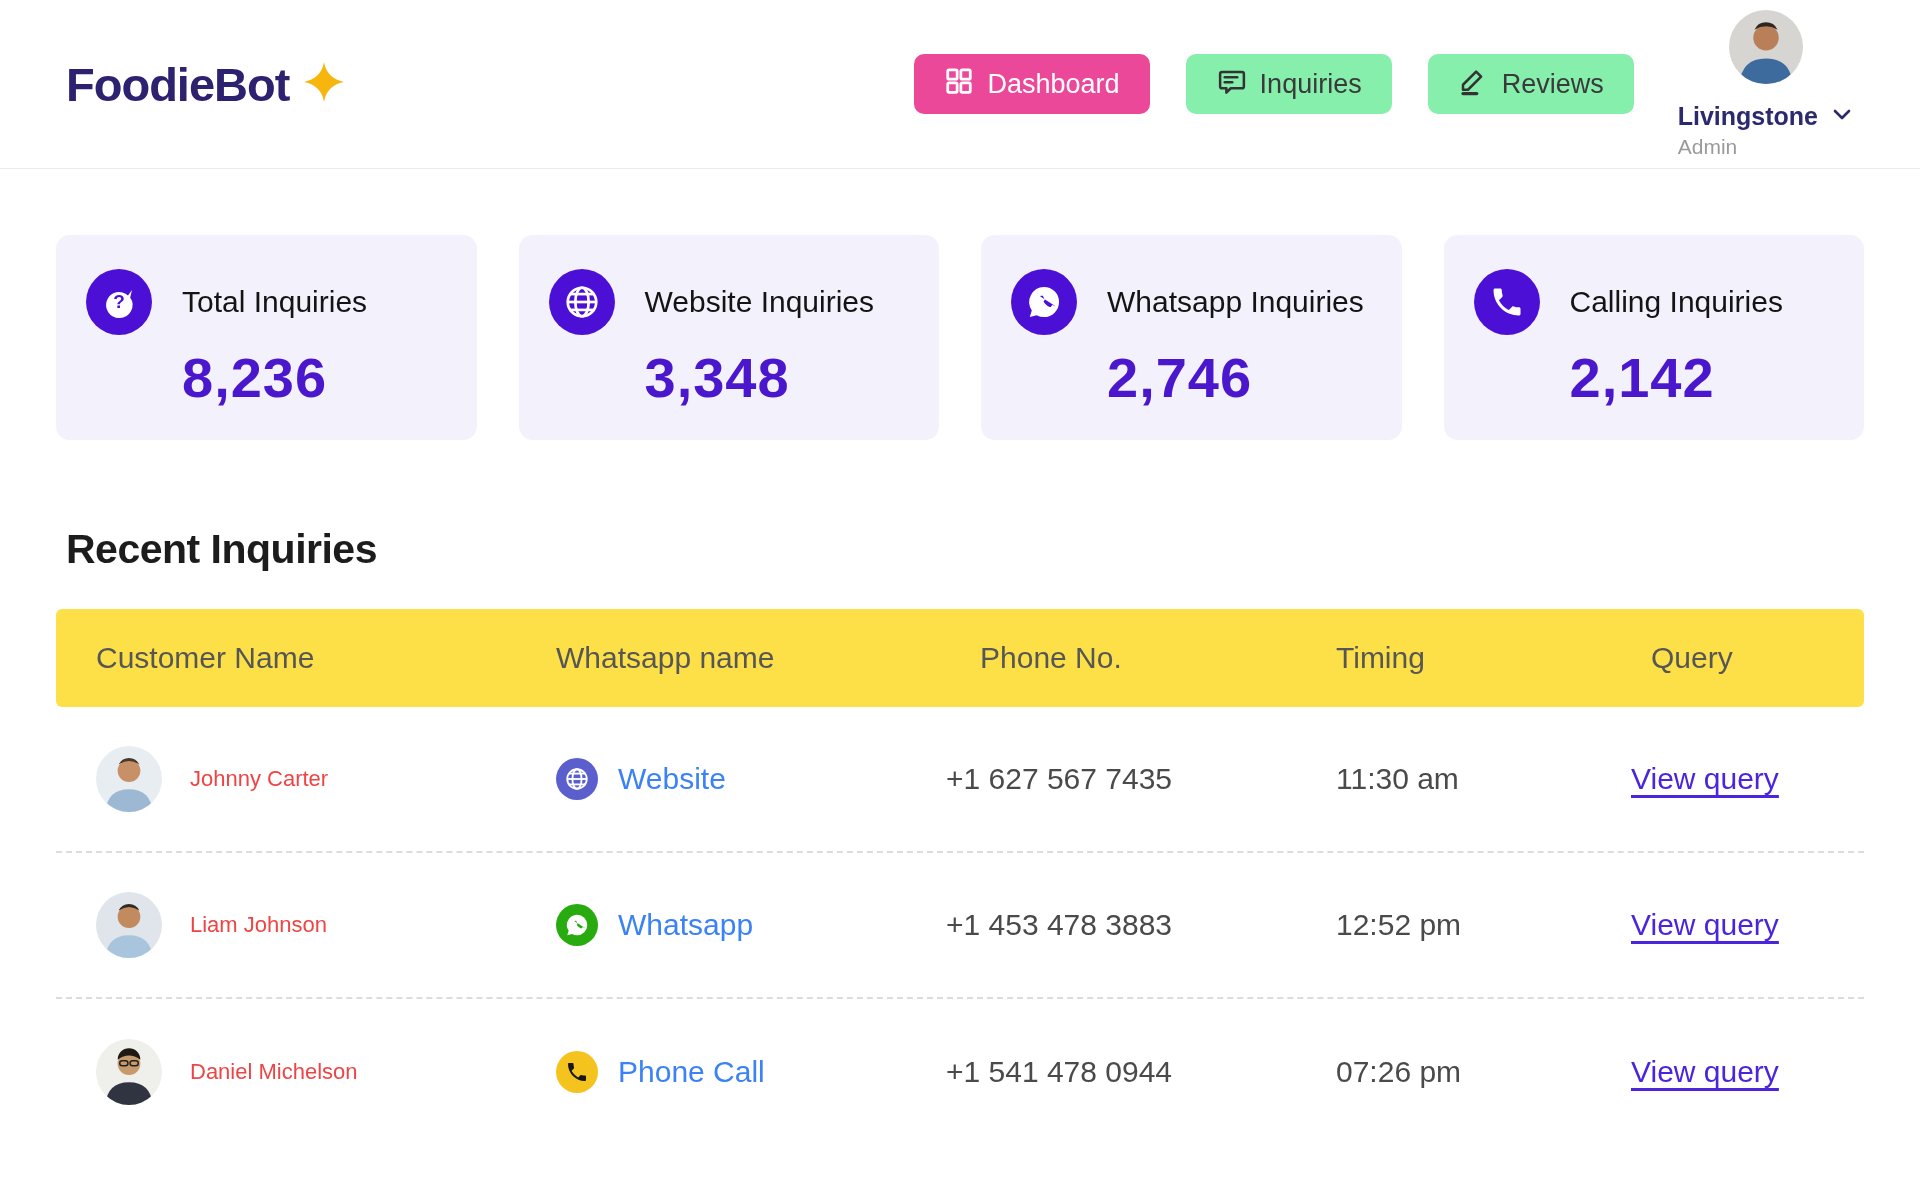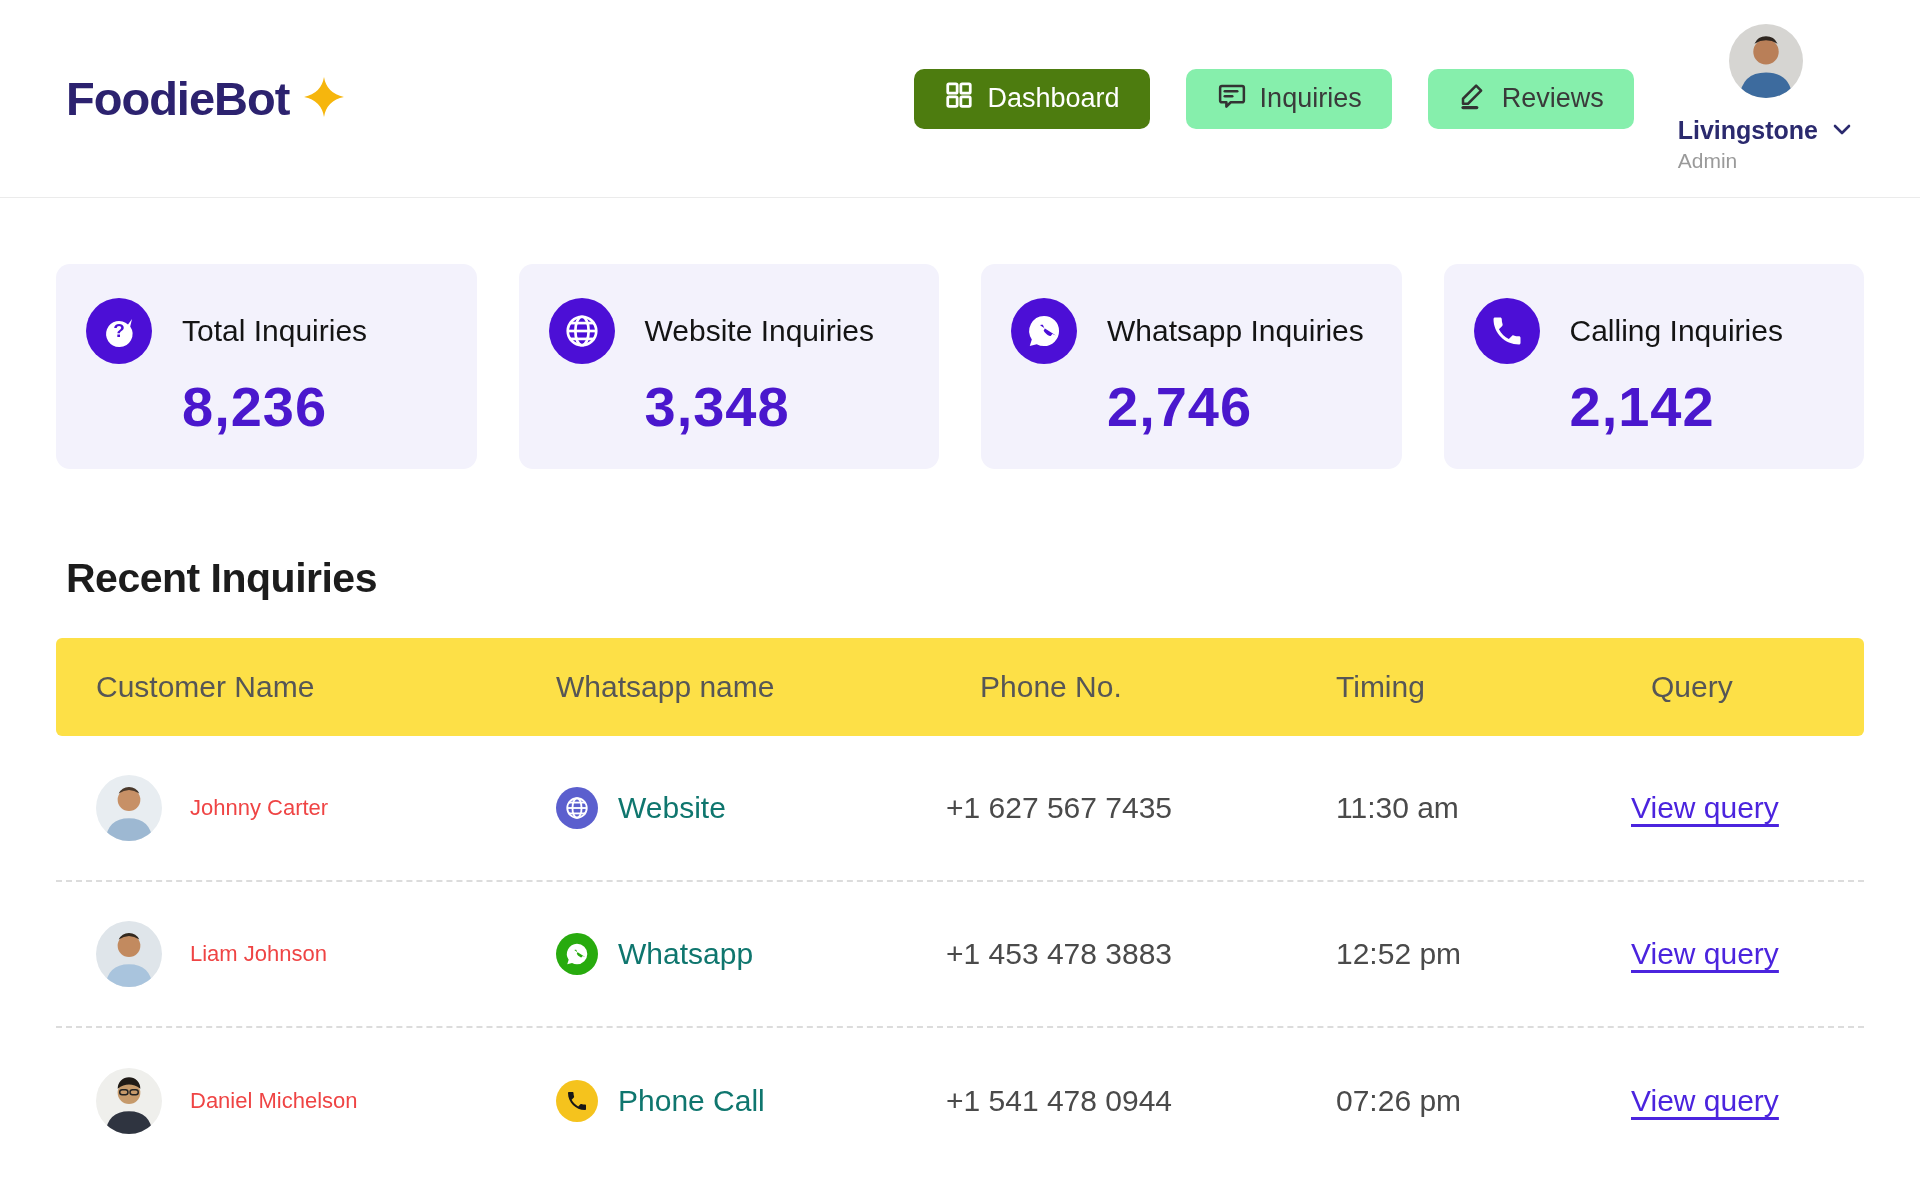--- a/index.html
+++ b/index.html
@@ -1,24 +1,24 @@
 <!DOCTYPE html>
 <html><head>
 <meta charset="utf-8">
 <style>
   * { margin:0; padding:0; box-sizing:border-box; }
   html,body { width:1920px; height:1192px; background:#ffffff; font-family:"Liberation Sans", sans-serif; overflow:hidden; }
 
   
-  .header { height:198px; display:flex; align-items:center; padding:0 66px; border-bottom:1px solid #ebebeb; }
+  .header { height:169px; display:flex; align-items:center; padding:0 66px; border-bottom:1px solid #ebebeb; }
   .logo { display:flex; align-items:center; gap:14px; }
   .logo-text { font-size:47px; font-weight:800; color:#2c226f; letter-spacing:-1px; }
   .nav { display:flex; gap:36px; margin-left:auto; margin-right:44px; }
   .nav-btn { display:flex; align-items:center; gap:14px; height:60px; padding:0 30px; border-radius:10px; border:none; font-size:27px; font-family:inherit; cursor:pointer; }
-  .nav-btn.active { background:#4d7c0f; color:#ffffff; }
+  .nav-btn.active { background:#ec4899; color:#ffffff; }
   .nav-btn.inactive { background:#86efac; color:#3a3a3a; }
   .user { display:flex; align-items:center; gap:18px;flex-direction:column; }
   .avatar { border-radius:50%; overflow:hidden; flex:0 0 auto; }
   .avatar.big { width:74px; height:74px; }
   .avatar.small { width:66px; height:66px; }
   .user-meta { display:flex; flex-direction:column; gap:4px; }
   .user-name-row { display:flex; align-items:center; gap:12px; }
   .user-name { font-size:25px; font-weight:700; color:#2b2a6e; }
   .user-role { font-size:21px; color:#9a9a9a; }
 
@@ -32,21 +32,21 @@
   
   .section-title { margin:86px 0 0 66px; font-size:41px; font-weight:800; color:#1c1c1c; letter-spacing:-0.5px; }
   .table { margin:36px 56px 0 56px; }
   .thead { background:#fde047; border-radius:6px; height:98px; display:grid; grid-template-columns:460px 390px 390px 295px 1fr; align-items:center; padding-left:40px; }
   .th { font-size:30px; color:#565656; }
   .th.phone { padding-left:34px; }
   .th.query { padding-left:20px; }
   .trow { height:146px; display:grid; grid-template-columns:460px 390px 390px 295px 1fr; align-items:center; padding-left:40px; border-bottom:2px dashed #dcdcdc; }
   .trow:last-child { border-bottom:none; }
   .cell-customer { display:flex; align-items:center; gap:28px; font-size:22px; color:#ef4444; }
-  .cell-channel { display:flex; align-items:center; gap:20px; font-size:30px; color:#0f766e; }
+  .cell-channel { display:flex; align-items:center; gap:20px; font-size:30px; color:#3b82f6; }
   .badge { width:42px; height:42px; border-radius:50%; display:flex; align-items:center; justify-content:center; flex:0 0 auto; }
   .badge.website { background:#5b5fce; }
   .badge.whatsapp { background:#28ab0e; }
   .badge.phonecall { background:#f5c31d; }
   .cell-phone, .cell-timing { font-size:30px; color:#4a4a4a; }
   .view-link { font-size:30px; font-weight:500; color:#4b24de; text-decoration:underline; text-underline-offset:6px; cursor:pointer; }
 </style>
 </head>
 <body>
 

